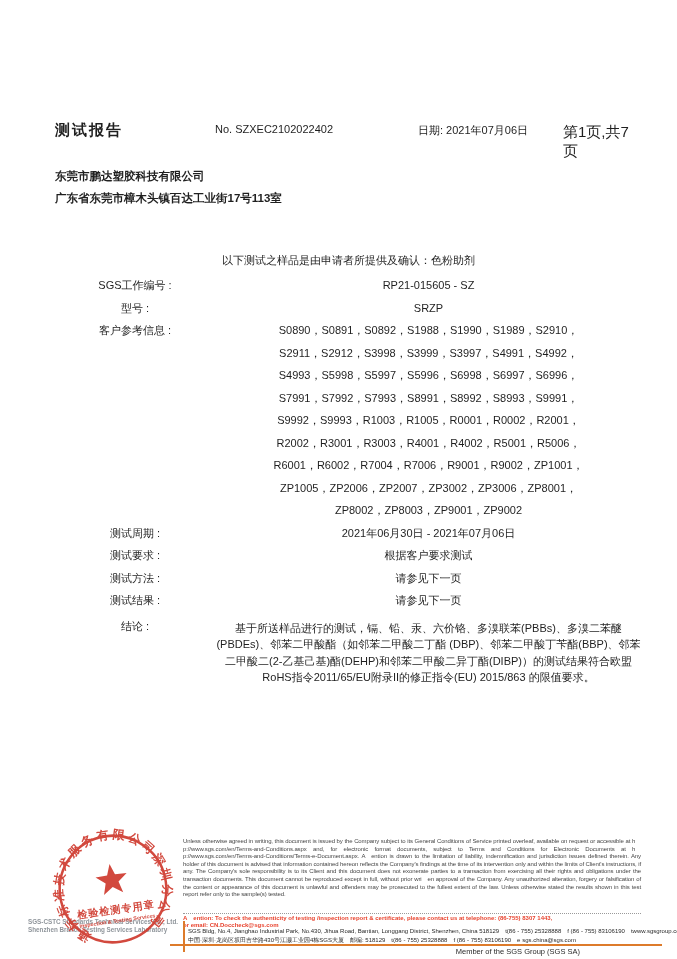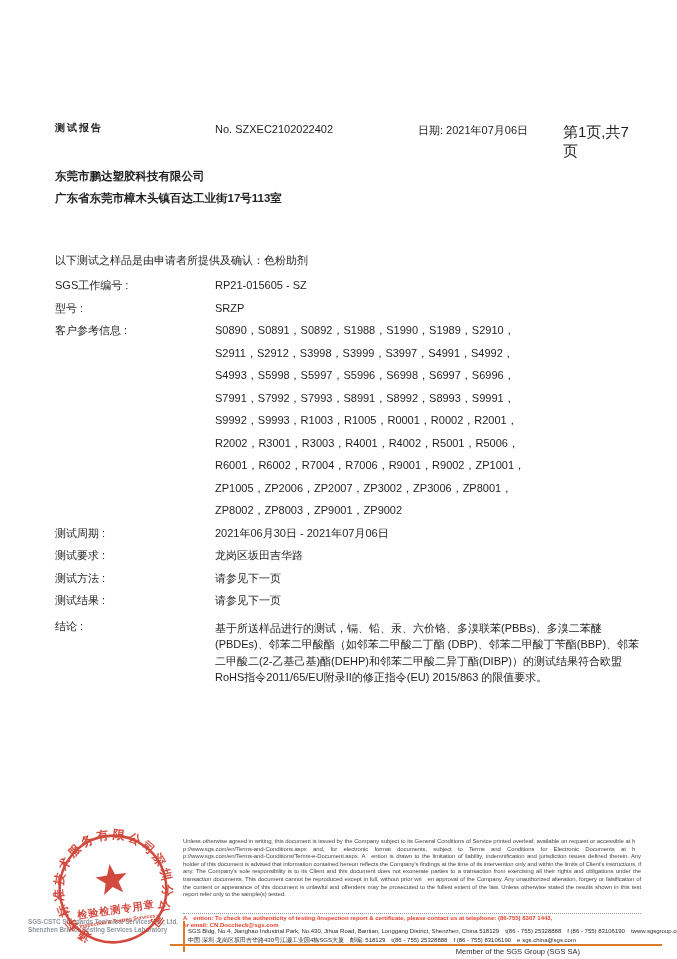--- a/index.html
+++ b/index.html
@@ -15,30 +15,30 @@
   .logo-text {
     position:absolute; left:3px; top:-6px;
     font-size:57px; font-weight:bold; color:#8b8b8d;
     font-family:"Liberation Sans",sans-serif; letter-spacing:-1px;
   }
   .logo-hline { position:absolute; left:0; top:60px; width:148px; height:2px; background:#dd7b2b; }
   .logo-vline { position:absolute; left:128px; top:2px; width:2px; height:73px; background:#dd7b2b; }
 
   
   .title-row { position:absolute; left:55px; top:121px; width:585px; height:20px; }
-  .doc-title { position:absolute; left:0; top:0; font-size:10px; font-weight:bold; letter-spacing:2px; }
+  .doc-title { position:absolute; left:0; top:0; font-size:15px; font-weight:bold; letter-spacing:2px; }
   .doc-no    { position:absolute; left:160px; top:2px; font-size:11px; }
   .doc-date  { position:absolute; left:363px; top:2px; font-size:11px;text-align:center; }
   .doc-page  { position:absolute; left:508px; top:2px; font-size:15px; }
 
   
   .applicant { position:absolute; left:55px; top:165px; font-size:11.5px; font-weight:600; line-height:22px; }
 
   
-  .body { position:absolute; left:55px; top:253px; width:587px; font-size:11px; }
+  .body { position:absolute; left:55px; top:253px; width:587px; font-size:11px;text-align:center; }
   .intro { margin-bottom:12px; line-height:14px; }
   .frow { display:flex; margin-bottom:9px; }
   .frow .lbl { flex:0 0 160px; line-height:13.5px; }
   .frow .val { flex:1; line-height:13.5px; }
   .ref-line { line-height:13.5px; margin-bottom:9px; }
   .ref-line:last-child { margin-bottom:0; }
   .gap-s { margin-top:3px; }
   .conclusion .val { line-height:16.5px; width:427px; }
   .conclusion { margin-top:12px; }
 
@@ -121,21 +121,21 @@
     </div>
 
 
     <div class="frow">
       <span class="lbl">测试周期 :</span>
       <span class="val">2021年06月30日 - 2021年07月06日</span>
     </div>
 
     <div class="frow">
       <span class="lbl">测试要求 :</span>
-      <span class="val">龙岗区坂田吉华路</span>
+      <span class="val">根据客户要求测试</span>
     </div>
 
     <div class="frow">
       <span class="lbl">测试方法 :</span>
       <span class="val">请参见下一页</span>
     </div>
 
     <div class="frow gap-s">
       <span class="lbl">测试结果 :</span>
       <span class="val">请参见下一页</span>

